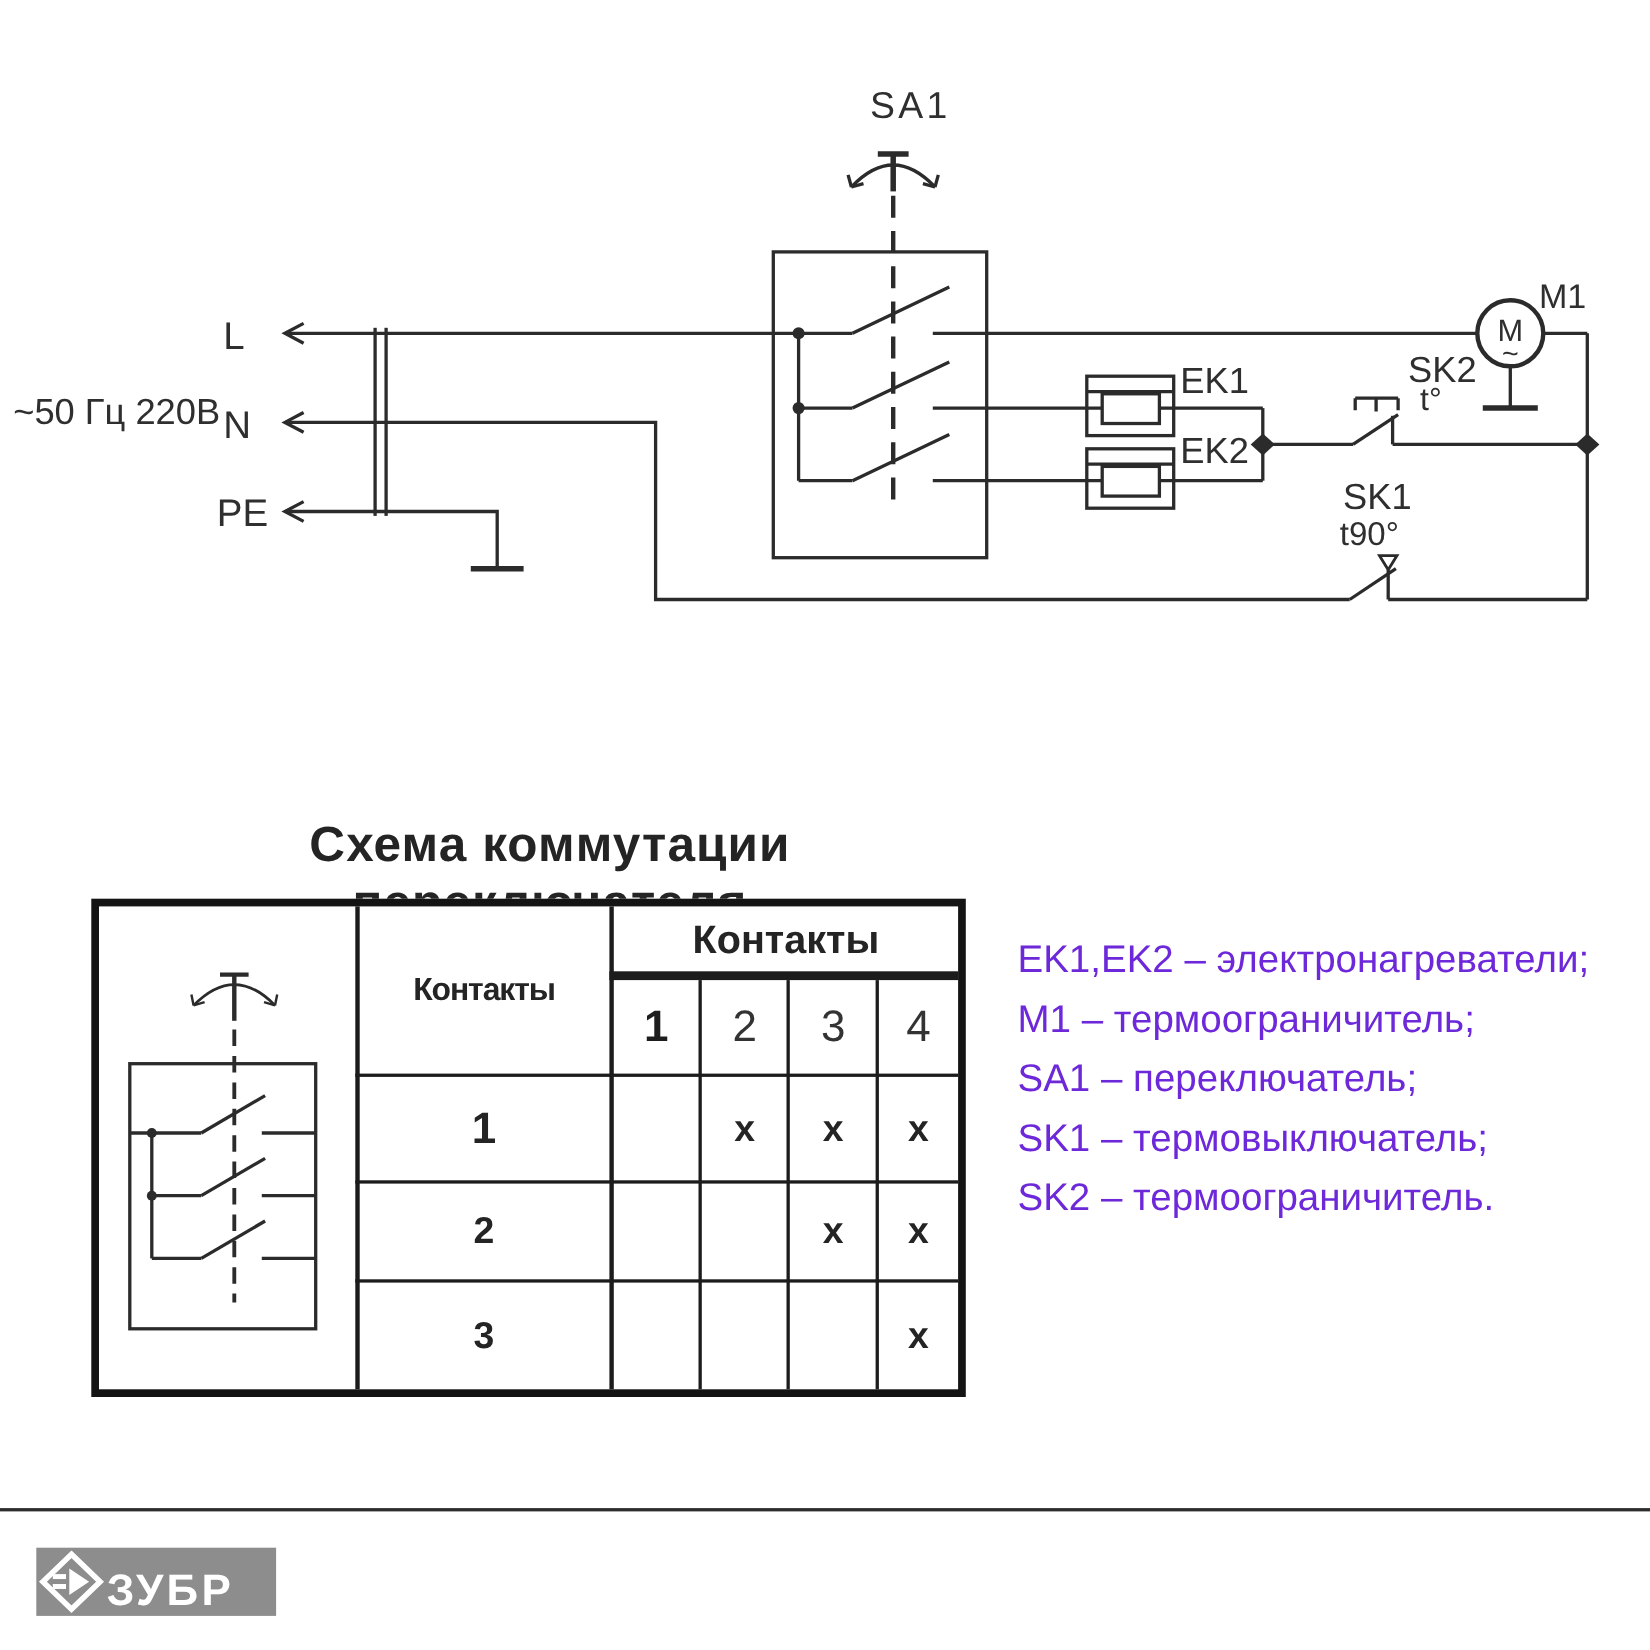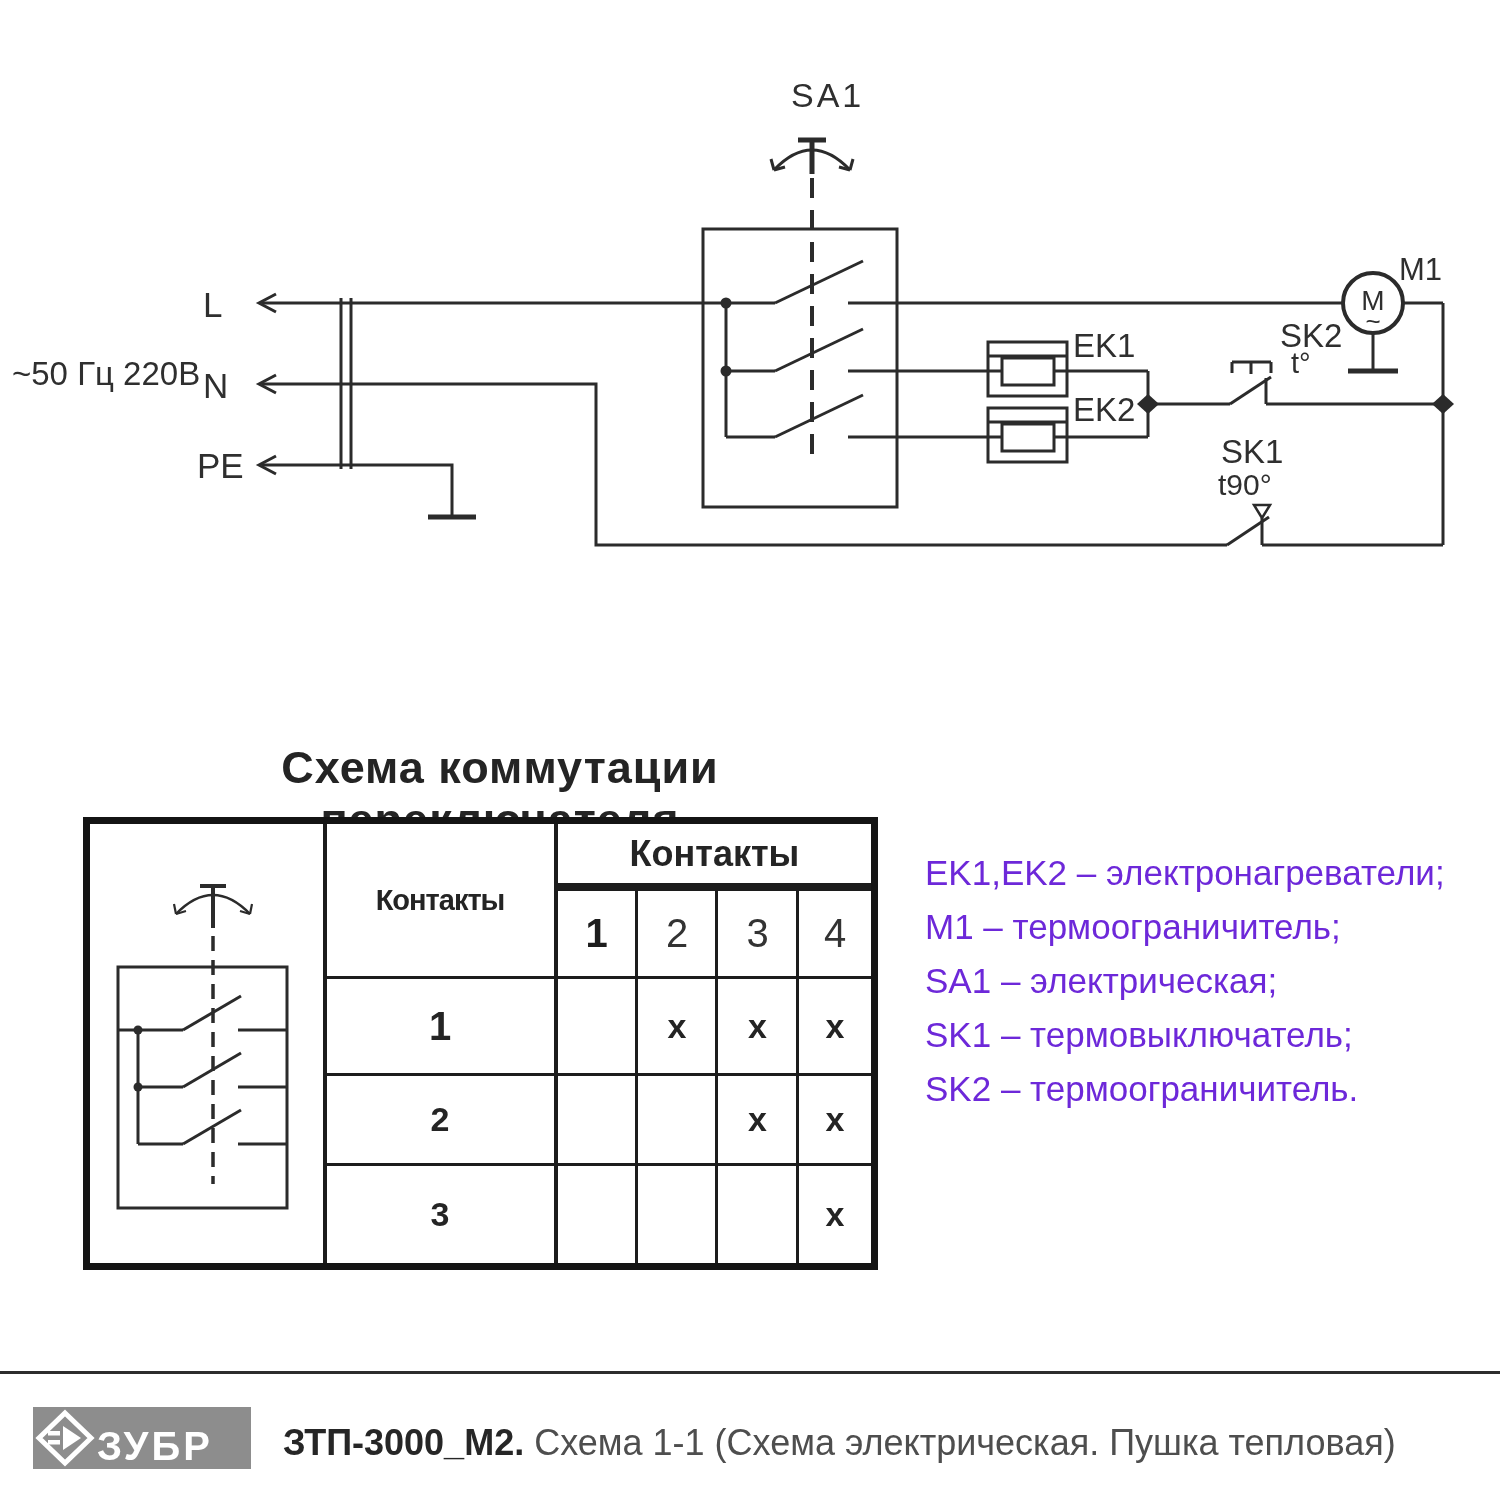--- a/index.html
+++ b/index.html
@@ -208,34 +208,31 @@
     <div class="cell r3 rh row-label small">3</div>
     <div class="cell r3 c1 xmark"></div>
     <div class="cell r3 c2 xmark"></div>
     <div class="cell r3 c3 xmark"></div>
     <div class="cell r3 c4 xmark">x</div>
   </div>
 
   <div class="legend">
     <div>EK1,EK2 –  электронагреватели;</div>
     <div>M1 –  термоограничитель;</div>
-    <div>SA1 –  электрическая;</div>
+    <div>SA1 –  переключатель;</div>
     <div>SK1 –  термовыключатель;</div>
     <div>SK2 –  термоограничитель.</div>
   </div>
 
   <div class="sep"></div>
 
   <div class="logo">
     <svg width="64" height="62" viewBox="0 0 64 62">
       <polygon points="32,6 58,31 32,56 6,31" fill="#8d8d8d" stroke="#ffffff" stroke-width="5"></polygon>
       <rect x="15" y="24" width="12" height="4.5" fill="#ffffff"></rect>
       <rect x="15" y="33" width="12" height="4.5" fill="#ffffff"></rect>
       <polygon points="30,19 48,31 30,43" fill="#ffffff"></polygon>
     </svg>
     <span class="logo-text">ЗУБР</span>
   </div>
 
-  <div class="footer-text">
-    <span class="model">ЗТП-3000_М2.</span><span class="subtitle">Схема 1-1 (Схема электрическая. Пушка тепловая)</span>
-  </div>
 
 </div>
 
 </body></html>

